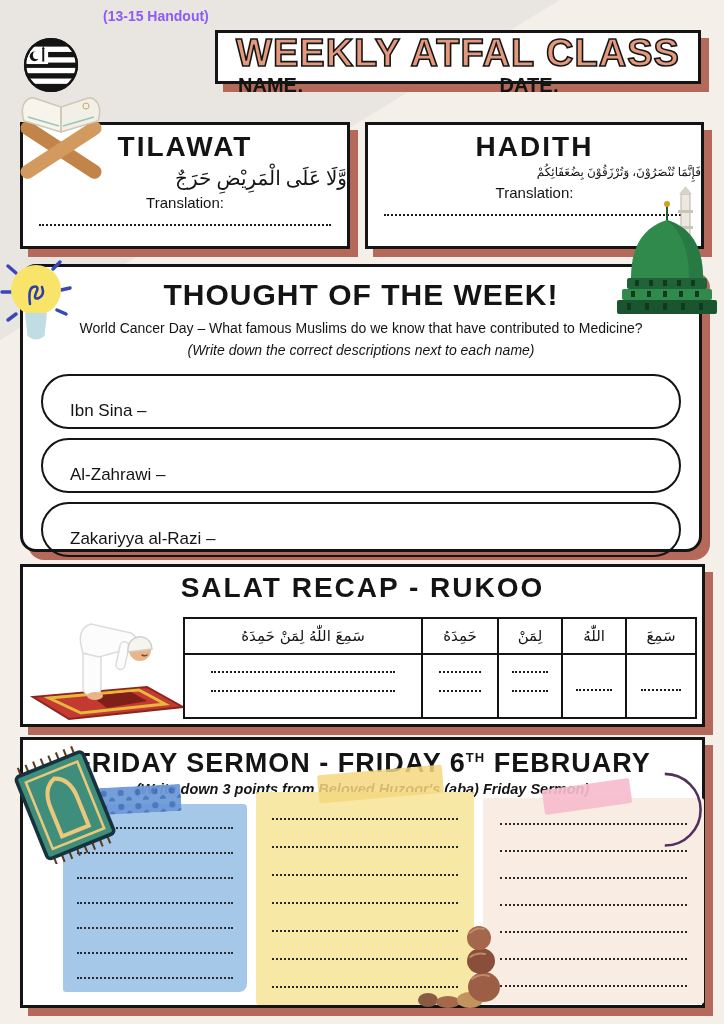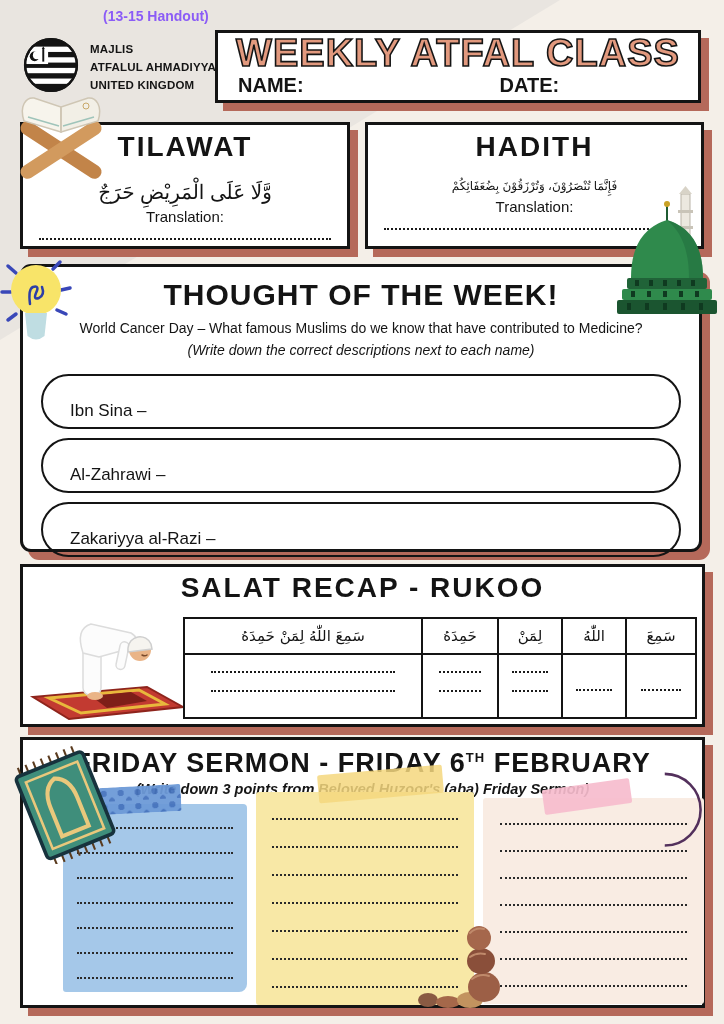--- a/index.html
+++ b/index.html
@@ -8,38 +8,38 @@
     background:#f4efe8;font-family:"Liberation Sans",sans-serif;color:#141414;
   }
   .bg-diag{position:absolute;left:0;top:0;width:560px;height:340px;background:#e9e5e0;
     clip-path:polygon(0 0,100% 0,0 100%);}
   .panel{position:absolute;background:#fff;border:3.5px solid #141414;box-shadow:8px 8px 0 #b5695a;z-index:2;box-sizing:border-box;}
   .deco{position:absolute;z-index:6;}
 
   
   .handout{position:absolute;left:103px;top:8px;font-size:14px;font-weight:bold;color:#8b5cf6;z-index:3;}
   .org-name{position:absolute;left:90px;top:41px;width:150px;font-size:11.5px;font-weight:bold;line-height:1.55;letter-spacing:.2px;z-index:3;}
-  .hdr-box{left:215px;top:30px;width:486px;height:73px;}
+  .hdr-box{left:215px;top:30px;width:486px;height:54px;}
   .hdr-title{margin:0;text-align:center;font-size:38px;font-weight:bold;letter-spacing:1px;line-height:1.08;
     color:#e2997e;-webkit-text-stroke:1.6px #141414;}
   .hdr-fields{display:flex;align-items:center;padding-left:20px;font-size:20px;font-weight:bold;}
   .hdr-fields .date{margin-left:196px;}
 
   
   .til-box{left:20px;top:122px;width:330px;height:127px;}
   .had-box{left:365px;top:122px;width:339px;height:127px;}
   .sec-title{margin:6px 0 0;text-align:center;font-size:28px;font-weight:bold;letter-spacing:2px;}
-  .arabic{direction:rtl;text-align:center;font-family:Liberation Sans, sans-serif;font-size:20px;margin-top:16px;line-height:1.3;}
+  .arabic{direction:rtl;text-align:right;font-family:Liberation Serif, serif;font-size:20px;margin-top:2px;line-height:1.3;}
   .had-box .arabic{font-size:12px;}
   .trans{ text-align:center;font-size:15px;margin-top:3px;}
   .dotline{border-bottom:2.5px dotted #1a1a1a;height:0;}
   .trans-line{margin:13px 16px 0;}
 
   
-  .tho-box{left:20px;top:264px;width:682px;height:288px;border-radius:11px;}
+  .tho-box{left:20px;top:264px;width:682px;height:288px;border-radius:16px;}
   .tho-title{margin:11px 0 0;text-align:center;font-size:30px;font-weight:bold;letter-spacing:1px;}
   .tho-prompt{margin:6px auto 0;width:88%;text-align:center;font-size:14px;line-height:1.55;}
   .tho-prompt em{font-style:italic;}
   .pill{margin:9px 18px 0;height:55px;border:2.5px solid #141414;border-radius:30px;
     padding:25px 0 0 27px;font-size:17px;box-sizing:border-box;}
   .pill:first-of-type{margin-top:13px;}
 
   
   .sal-box{left:20px;top:564px;width:685px;height:163px;}
   .sal-title{margin:5px 0 4px;text-align:center;font-size:28px;font-weight:bold;letter-spacing:2px;}
@@ -95,25 +95,20 @@
       <rect x="2" y="45" width="56" height="5.5" fill="#fff"></rect>
       <rect x="4" y="13" width="23" height="17" fill="#fff"></rect>
       <circle cx="13" cy="22" r="5" fill="#141414"></circle>
       <circle cx="15.5" cy="20.8" r="4.2" fill="#fff"></circle>
       <rect x="21" y="14.5" width="2" height="13" fill="#141414"></rect>
       <polygon points="20.4,14.5 23.6,14.5 22,11.5" fill="#141414"></polygon>
     </g>
     <circle cx="30" cy="31" r="27" fill="none" stroke="#141414" stroke-width="2"></circle>
   </svg>
 
-  <div class="org-name">
-    <div>MAJLIS</div>
-    <div>ATFALUL AHMADIYYA</div>
-    <div>UNITED KINGDOM</div>
-  </div>
 
   <div class="panel hdr-box">
     <h1 class="hdr-title">WEEKLY ATFAL CLASS</h1>
     <div class="hdr-fields">
       <span>NAME:</span>
       <span class="date">DATE:</span>
     </div>
   </div>
 
   <div class="panel til-box">

